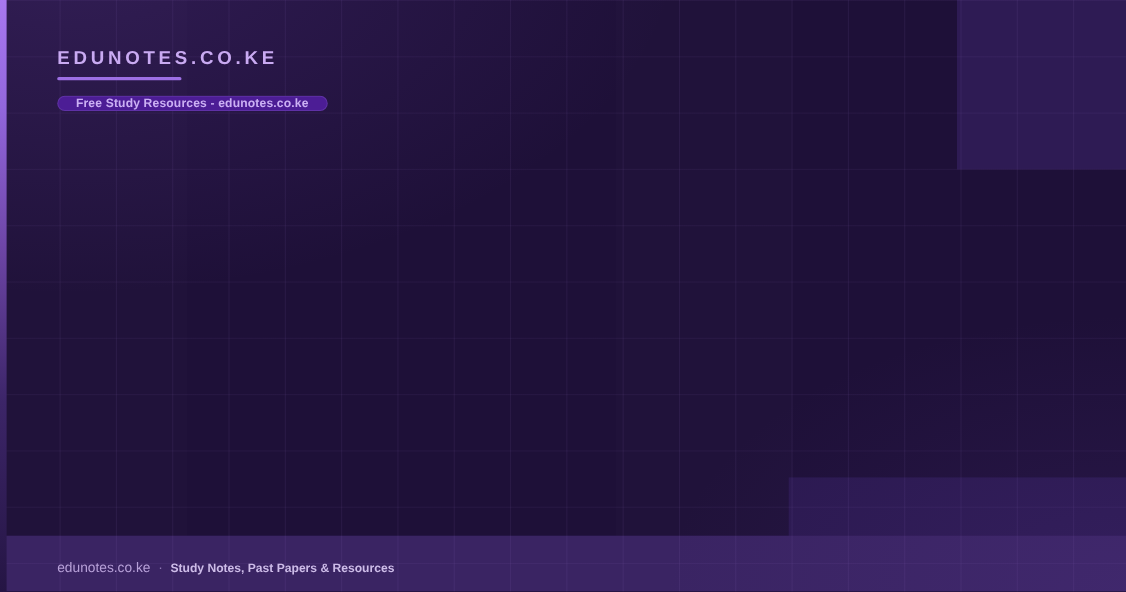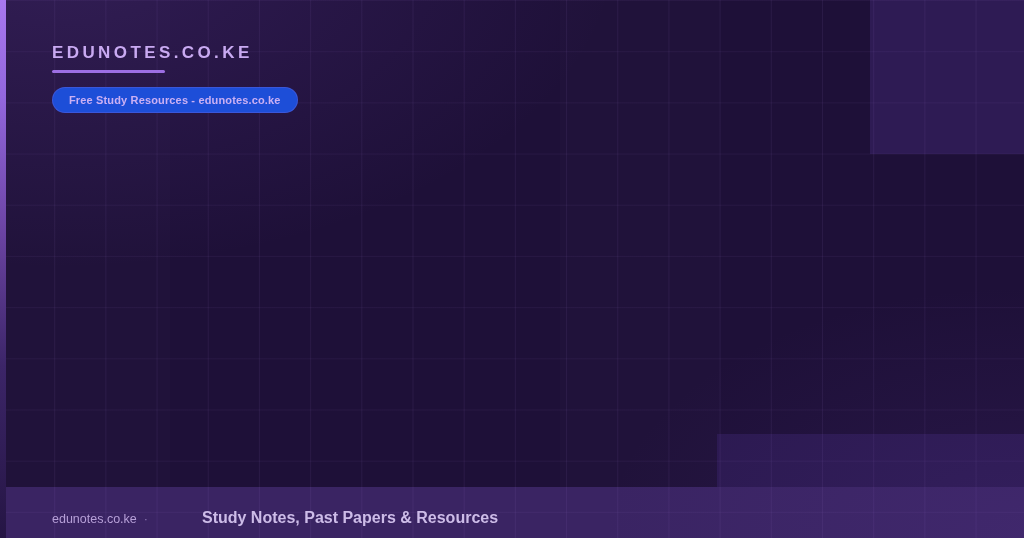--- a/index.html
+++ b/index.html
@@ -100,26 +100,26 @@
     width: 113px;
     height: 3px;
     background: #9d6fe4;
     border-radius: 2px;
   }
 
   .badge {
     position: absolute;
     left: 52px;
     top: 87px;
-    height: 26px;
+    height: 14px;
     display: inline-flex;
     align-items: center;
     padding: 0 16px;
     border-radius: 13px;
-    background: #1d4ed8;
+    background: #4c1d95;
     border: 1px solid rgba(163,122,228,0.22);
   }
   .badge-text {
     font-size: 11px;
     font-weight: bold;
     letter-spacing: 0.15px;
     color: #cbb0f4;
     white-space: nowrap;
   }
 
@@ -154,24 +154,23 @@
   .footer-site {
     font-size: 12.5px;
     font-weight: normal;
     color: #b7a0d8;
   }
   .footer-sep {
     font-size: 12.5px;
     color: #8e78b4;
   }
   .footer-tag {
-    font-size: 16px;
+    font-size: 11px;
     font-weight: bold;
     color: #cdbce8;
-    margin-left: 47px;
   }
 </style>
 </head>
 <body>
 
 <div id="banner">
 
   <div class="bg-layer">
     <div class="tone t1"></div>
     <div class="tone t2"></div>

